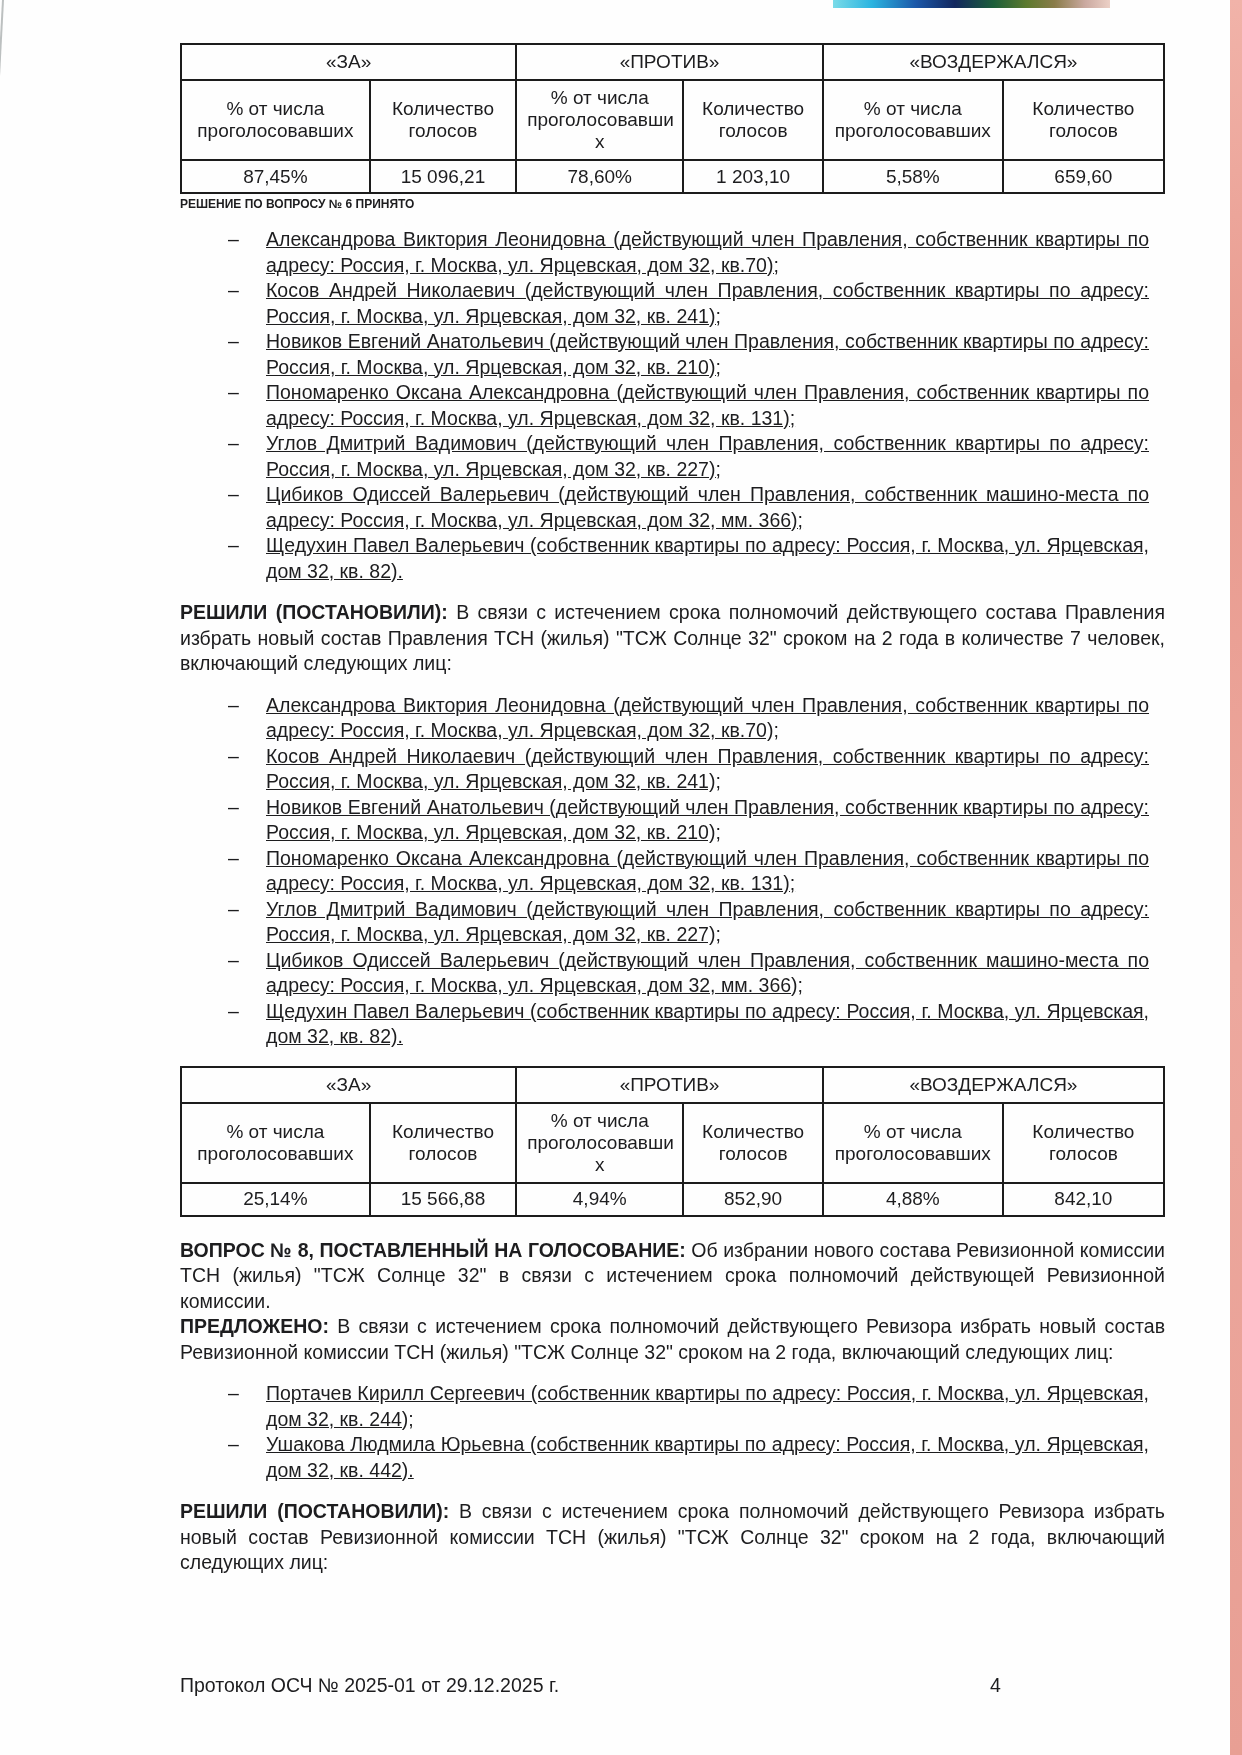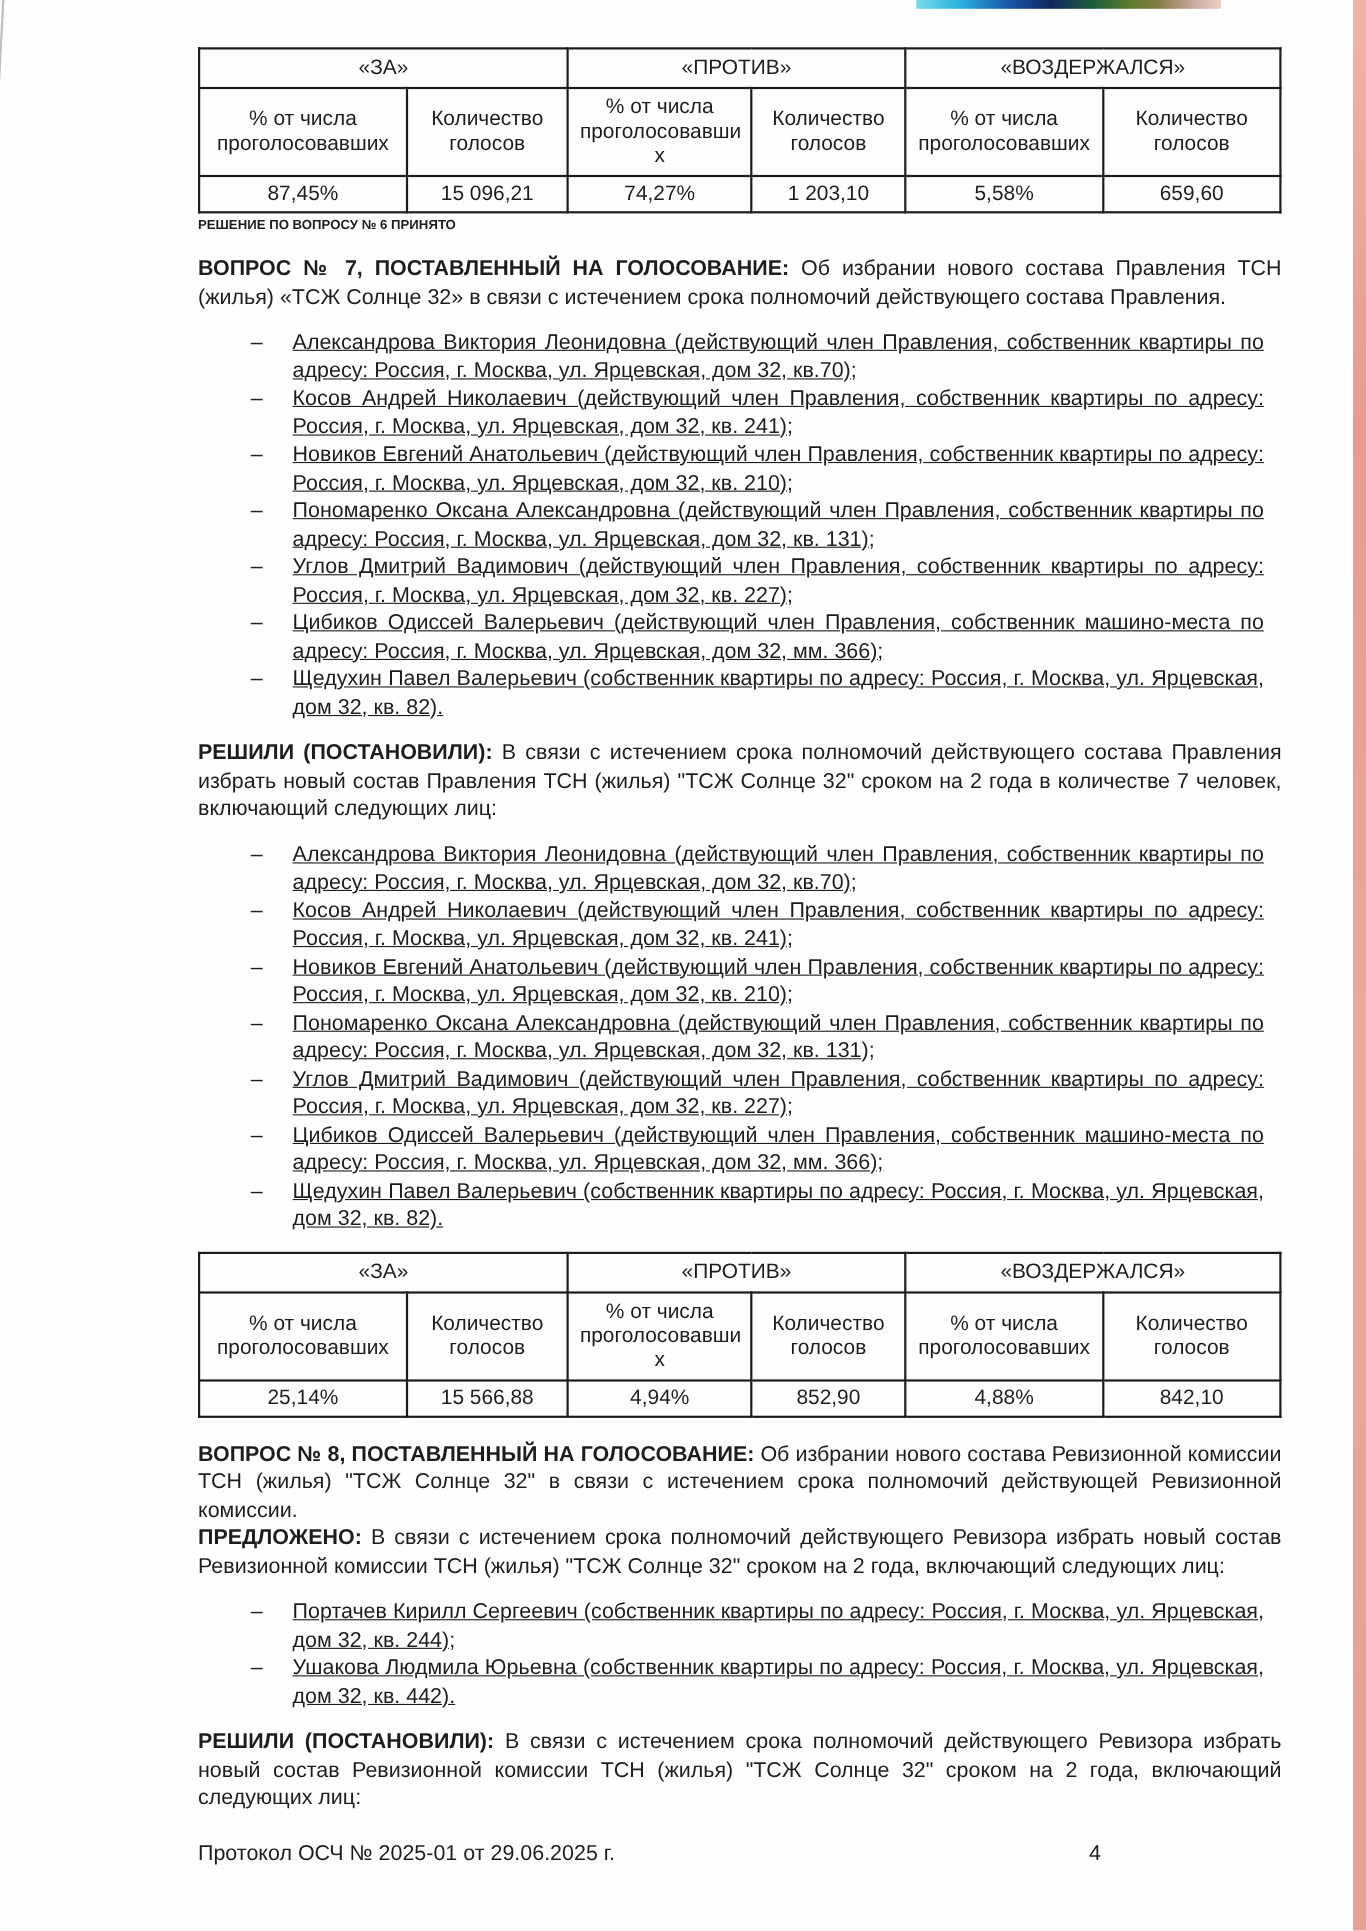--- a/index.html
+++ b/index.html
@@ -64,31 +64,30 @@
         <td>% от числа проголосовавших</td>
         <td>Количество голосов</td>
         <td>% от числа проголосовавши х</td>
         <td>Количество голосов</td>
         <td>% от числа проголосовавших</td>
         <td>Количество голосов</td>
       </tr>
       <tr class="val-row">
         <td>87,45%</td>
         <td>15 096,21</td>
-        <td>74,27%</td>
+        <td>78,60%</td>
         <td>1 203,10</td>
         <td>5,58%</td>
         <td>659,60</td>
       </tr>
     </tbody>
   </table>
 
   <p class="decision">РЕШЕНИЕ ПО ВОПРОСУ № 6 ПРИНЯТО</p>
 
-  <p class="para mt"><span class="b">ВОПРОС № 7, ПОСТАВЛЕННЫЙ НА ГОЛОСОВАНИЕ:</span><span> Об избрании нового состава Правления ТСН (жилья) «ТСЖ Солнце 32» в связи с истечением срока полномочий действующего состава Правления.</span></p>
 
   <ul class="members">
     <li>Александрова Виктория Леонидовна (действующий член Правления, собственник квартиры по адресу: Россия, г. Москва, ул. Ярцевская, дом 32, кв.70);</li>
     <li>Косов Андрей Николаевич (действующий член Правления, собственник квартиры по адресу: Россия, г. Москва, ул. Ярцевская, дом 32, кв. 241);</li>
     <li>Новиков Евгений Анатольевич (действующий член Правления, собственник квартиры по адресу: Россия, г. Москва, ул. Ярцевская, дом 32, кв. 210);</li>
     <li>Пономаренко Оксана Александровна (действующий член Правления, собственник квартиры по адресу: Россия, г. Москва, ул. Ярцевская, дом 32, кв. 131);</li>
     <li>Углов Дмитрий Вадимович (действующий член Правления, собственник квартиры по адресу: Россия, г. Москва, ул. Ярцевская, дом 32, кв. 227);</li>
     <li>Цибиков Одиссей Валерьевич (действующий член Правления, собственник машино-места по адресу: Россия, г. Москва, ул. Ярцевская, дом 32, мм. 366);</li>
     <li>Щедухин Павел Валерьевич (собственник квартиры по адресу: Россия, г. Москва, ул. Ярцевская, дом 32, кв. 82).</li>
   </ul>
@@ -146,15 +145,15 @@
   <ul class="members">
     <li>Портачев Кирилл Сергеевич (собственник квартиры по адресу: Россия, г. Москва, ул. Ярцевская, дом 32, кв. 244);</li>
     <li>Ушакова Людмила Юрьевна (собственник квартиры по адресу: Россия, г. Москва, ул. Ярцевская, дом 32, кв. 442).</li>
   </ul>
 
   <p class="para"><span class="b">РЕШИЛИ (ПОСТАНОВИЛИ):</span><span> В связи с истечением срока полномочий действующего Ревизора избрать новый состав Ревизионной комиссии ТСН (жилья) "ТСЖ Солнце 32" сроком на 2 года, включающий следующих лиц:</span></p>
 
 </div>
 
 <div class="footer">
-  <span>Протокол ОСЧ № 2025-01 от 29.06.2025 г.</span>
+  <span>Протокол ОСЧ № 2025-01 от 29.12.2025 г.</span>
   <span class="page-num">4</span>
 </div>
 
 </body></html>

